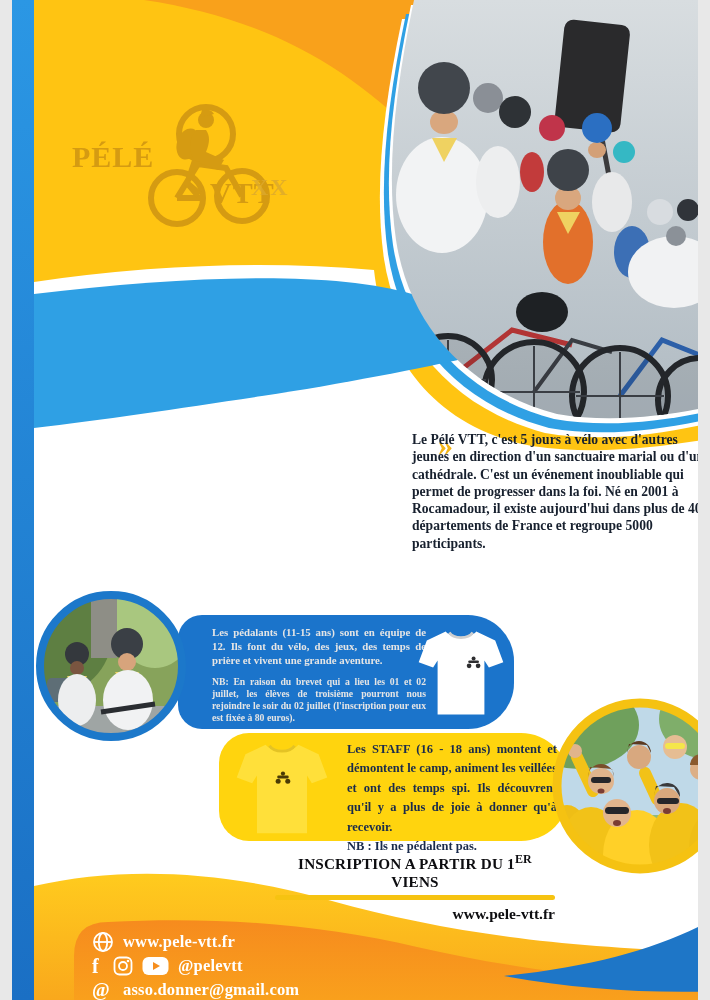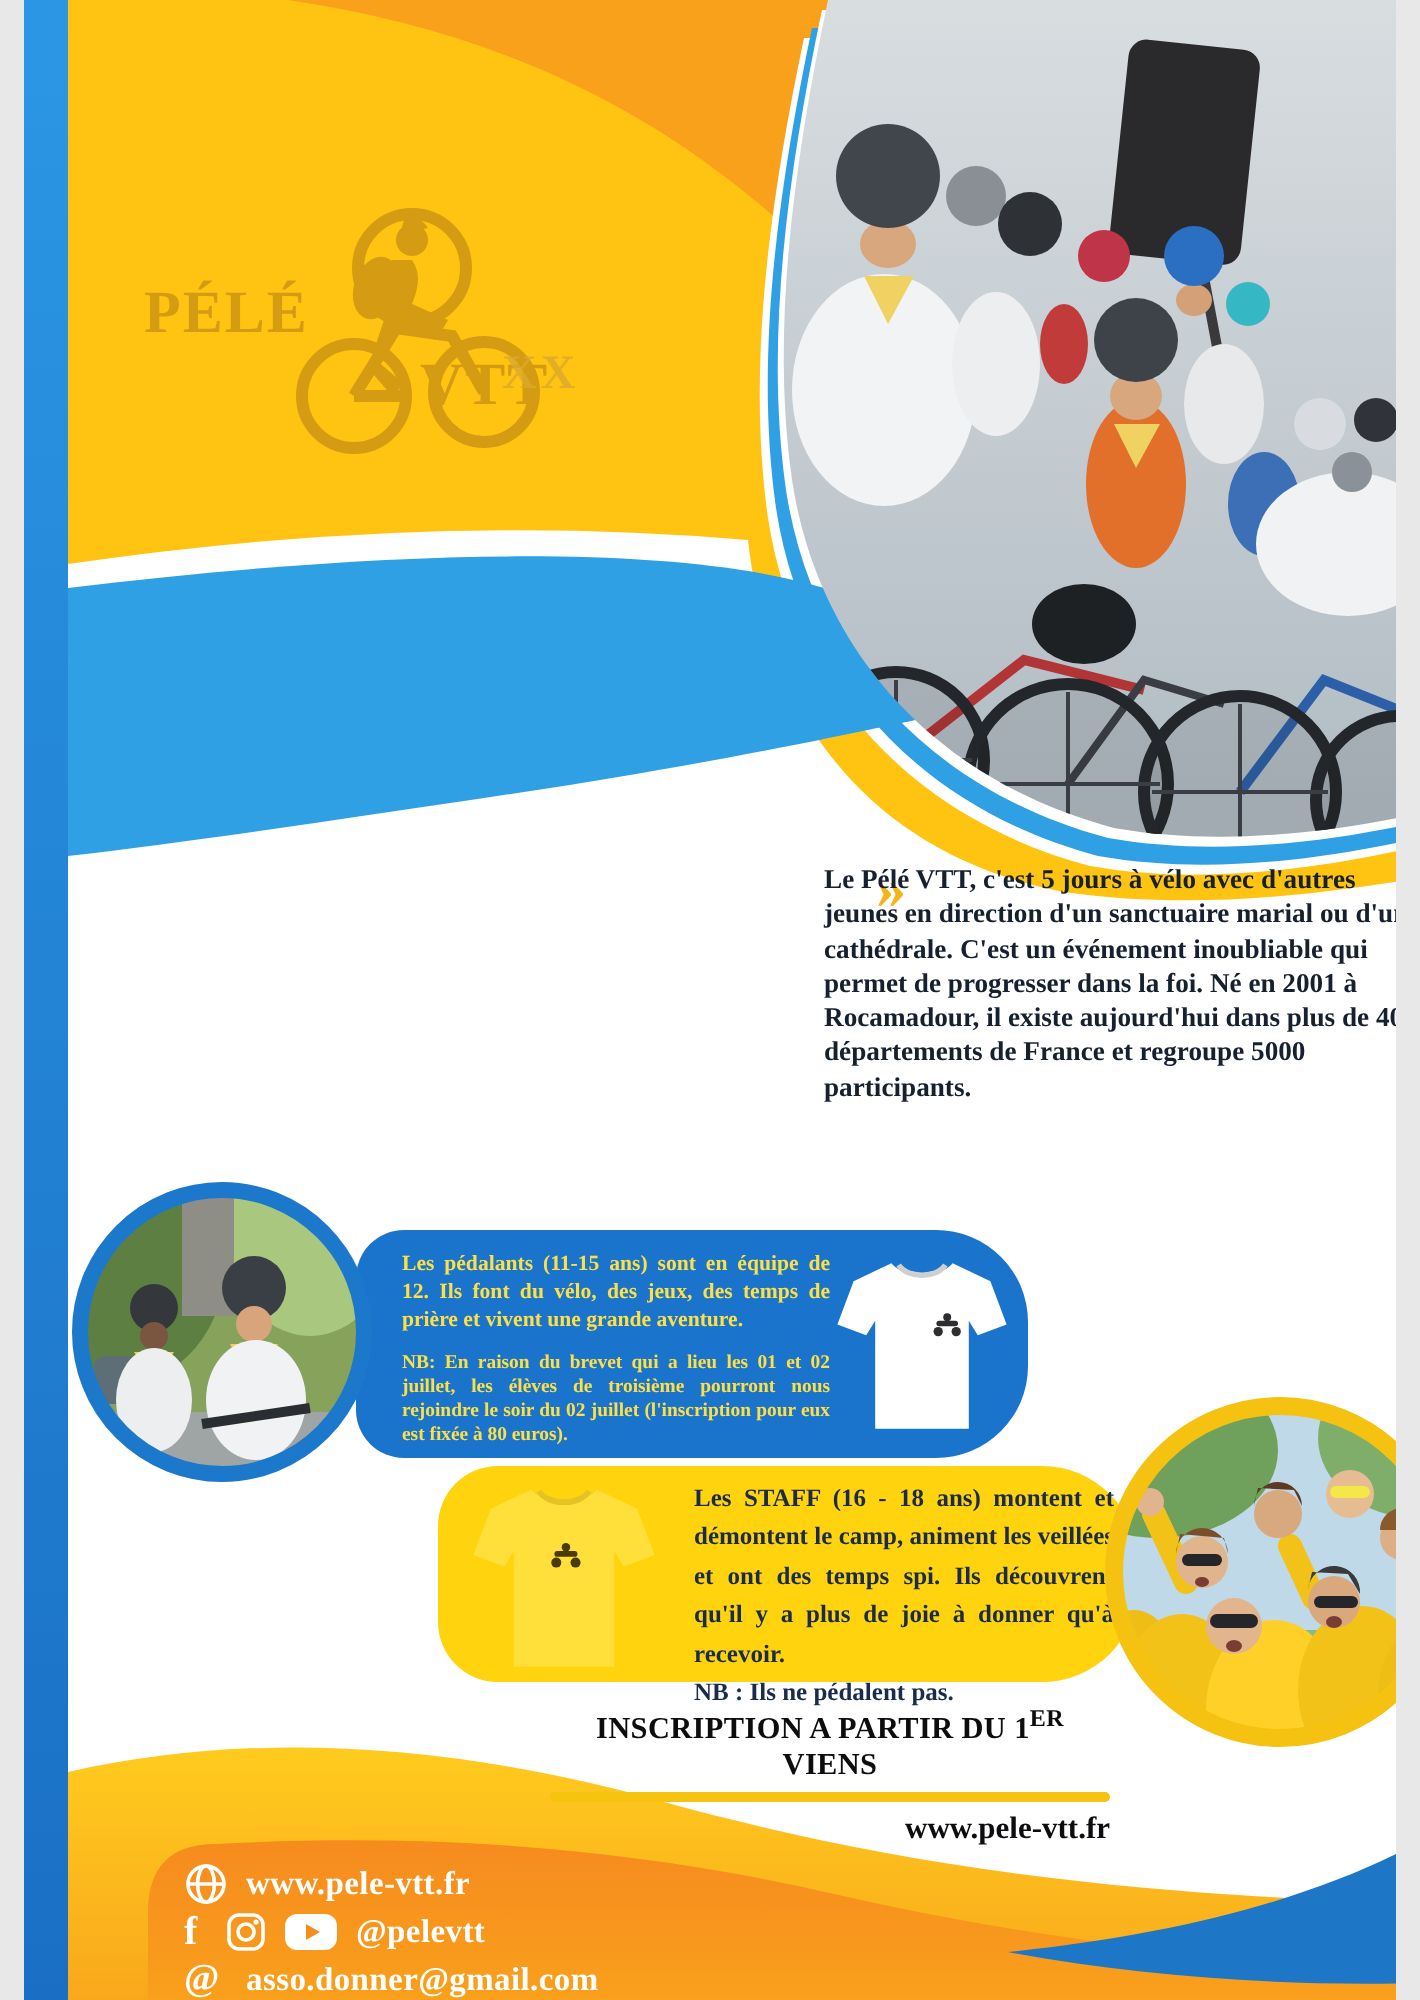--- a/index.html
+++ b/index.html
@@ -22,21 +22,21 @@
   .subtitle{font-size:11.5px;line-height:11.5px;font-weight:700;color:#121419;letter-spacing:.1px;}
 
   .chevron{left:426px;top:430px;font-size:30px;font-weight:700;color:#F4B517;line-height:1;}
 
   .intro{left:400px;top:431px;width:306px;text-align:left;
          font-size:13.6px;line-height:17.3px;font-weight:700;color:#17202E;}
 
   
   .card-blue{left:166px;top:615px;width:336px;height:114px;background:#1B74CB;
              border-radius:24px 46px 46px 24px;}
-  .card-blue .txt{position:absolute;left:23px;top:11px;width:214px;color:#fde047;text-align:justify;}
+  .card-blue .txt{position:absolute;left:34px;top:11px;width:214px;color:#e5e5e5;text-align:justify;}
   .card-blue .p1{font-size:10.8px;line-height:13.8px;font-weight:700;margin:0;}
   .card-blue .nb{font-size:9.7px;line-height:11.7px;font-weight:700;margin:9px 0 0 0;}
   .tee-white{right:8px;top:7px;}
   .card-yellow{left:207px;top:733px;width:350px;height:108px;background:#FFD40E;
                border-radius:30px 48px 48px 30px;}
   .card-yellow .txt{position:absolute;left:128px;top:7px;width:210px;color:#1A2B4C;text-align:justify;}
   .card-yellow .p1{font-size:12.5px;line-height:19.4px;font-weight:700;margin:0;}
   .card-yellow .nb{font-size:12.5px;line-height:19.4px;font-weight:700;margin:0;text-align:left;}
   .tee-yellow{left:14px;top:4px;}
 

